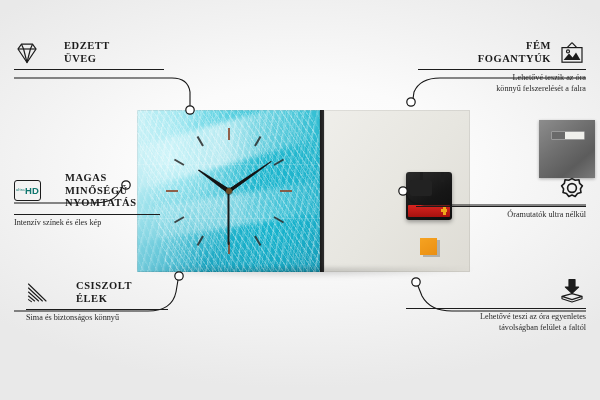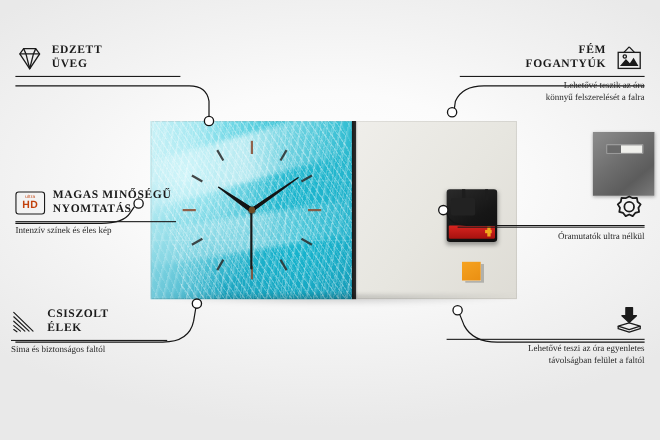--- a/index.html
+++ b/index.html
@@ -139,31 +139,31 @@
     font-size: 10.5px; font-weight: bold; color: #1b1b1b;
     letter-spacing: .55px; line-height: 12.5px; text-transform: uppercase;
     white-space: pre-line;
   }
   .f-rule { height: 1px; background: #1c1c1c; margin: 4px 0 3px; }
   .f-desc {
     font-family: "Liberation Serif", serif;
     font-size: 8.2px; color: #2a2a2a; line-height: 10.5px; white-space: pre-line;
   }
   .left .f-head { justify-content: flex-start; }
-  .left .f-title { text-align: left; }
+  .left .f-title { text-align: left; margin-left: 17px; }
   .left .f-desc { text-align: left; }
   .right .f-head { justify-content: flex-end; }
   .right .f-title { text-align: right; }
   .right .f-desc { text-align: right; }
   .icon { flex: 0 0 auto; display: block; }
 
   .hd-badge {
     width: 25px; height: 19px; border: 1.4px solid #1b1b1b; border-radius: 3px;
-    display: flex; flex-direction: column; align-items: center; justify-content: center;
-    font-family: "Liberation Sans", sans-serif; color: #c2410c; line-height: 1;
+    display: flex; align-items: center; justify-content: center;
+    font-family: "Liberation Sans", sans-serif; color: #0f766e; line-height: 1;
   }
   .hd-badge .u { font-size: 4.2px; letter-spacing: .2px; margin-bottom: .5px; }
   .hd-badge .h { font-size: 9.5px; font-weight: bold; letter-spacing: .3px; }
 
   svg.connector { position: absolute; left: 0; top: 0; width: 600px; height: 400px; pointer-events: none; }
   .conn-path { fill: none; stroke: #151515; stroke-width: 1.1; }
   .conn-dot { fill: #ffffff; stroke: #151515; stroke-width: 1.2; }
 </style>
 </head>
 <body>
@@ -253,36 +253,36 @@
         <span class="u">ultra</span>
         <span class="h">HD</span>
       </div>
       <div class="f-title">MAGAS MINŐSÉGŰ
 NYOMTATÁS</div>
     </div>
     <div class="f-rule"></div>
     <div class="f-desc">Intenzív színek és éles kép</div>
   </div>
 
-  <div class="feature left" style="left:10px; top:280px; width:142px;">
+  <div class="feature left" style="left:26px; top:280px; width:142px;">
     <div class="f-head">
       <svg class="icon" width="26" height="22" viewBox="0 0 26 22">
         <g stroke="#1b1b1b" stroke-width="1.1" stroke-linecap="round">
           <path d="M2.5,2 L20,19"></path>
           <path d="M2.5,6 L16.4,19"></path>
           <path d="M2.5,10 L12.6,19"></path>
           <path d="M2.5,14 L8.6,19"></path>
           <path d="M2.5,17.6 L5.4,19.6"></path>
         </g>
       </svg>
       <div class="f-title">CSISZOLT
 ÉLEK</div>
     </div>
     <div class="f-rule"></div>
-    <div class="f-desc">Sima és biztonságos faltól</div>
+    <div class="f-desc">Sima és biztonságos könnyű</div>
   </div>
 
   <div class="feature right" style="right:14px; top:40px; width:168px;">
     <div class="f-head">
       <div class="f-title">FÉM
 FOGANTYÚK</div>
       <svg class="icon" width="28" height="24" viewBox="0 0 28 24">
         <g fill="none" stroke="#1b1b1b" stroke-width="1.2">
           <path d="M14,1.6 L9.2,6.6 M14,1.6 L18.8,6.6"></path>
           <rect x="4" y="6.6" width="20" height="14.6"></rect>

